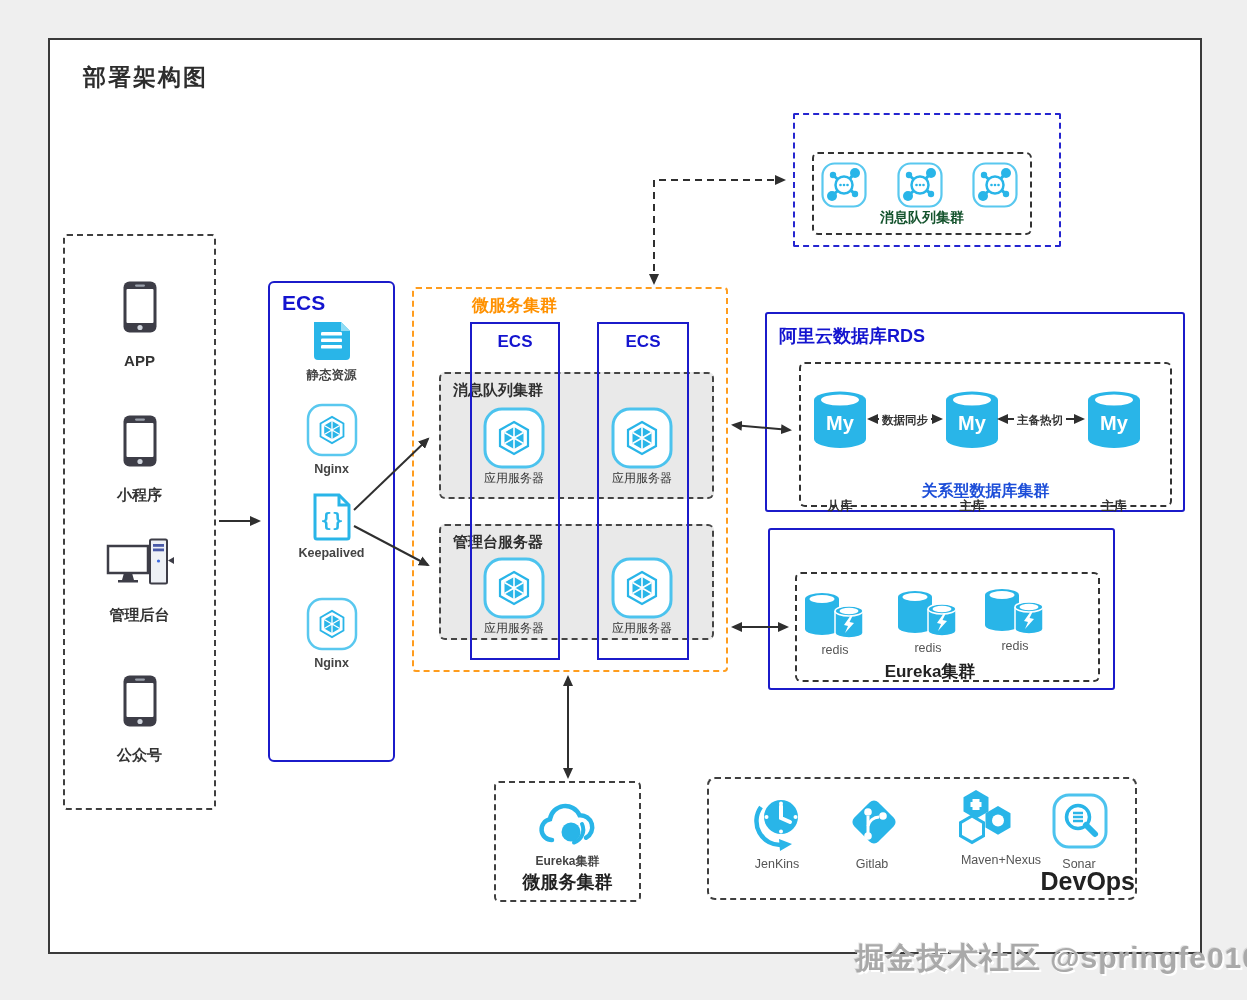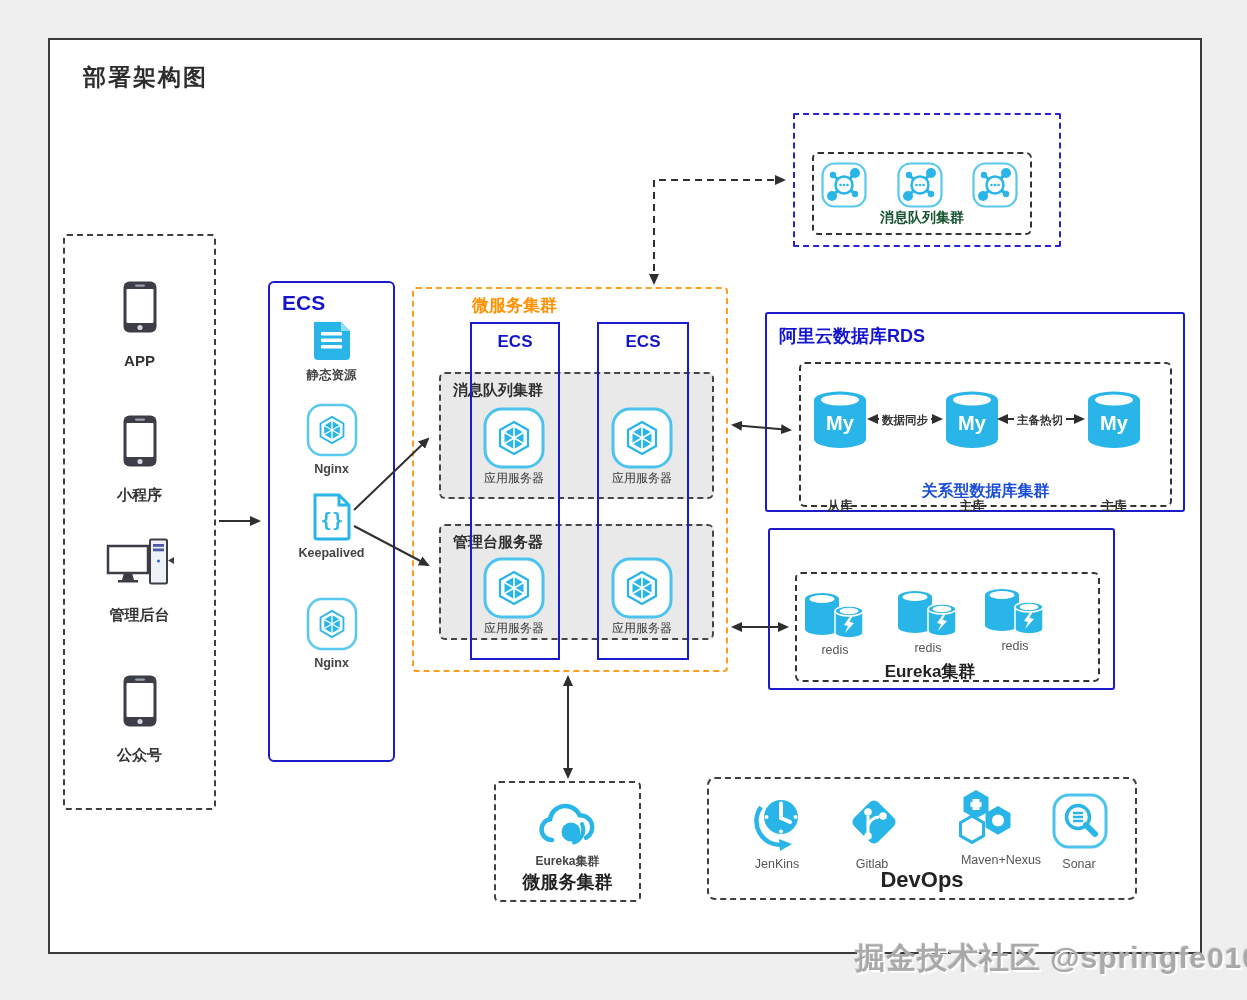--- a/index.html
+++ b/index.html
@@ -64,21 +64,21 @@
   
   .eureka { left:494px; top:781px; width:147px; height:121px; border-radius:5px; }
   .eureka-icon { position:absolute; left:37px; top:12px; }
   .eureka-sub { position:absolute; left:0; top:70px; width:100%; text-align:center; font-size:12px; color:#444; font-weight:600; }
   .eureka-title { position:absolute; left:0; top:87px; width:100%; text-align:center; font-size:18px; font-weight:800; color:#222; }
 
   
   .devops { left:707px; top:777px; width:430px; height:123px; border-radius:8px; border-width:2.5px; }
   .tool-icon { position:absolute; }
   .tool-label { position:absolute; top:78px; text-align:center; font-size:12.5px; color:#555; }
-  .devops-title { position:absolute; left:0; top:88px; width:100%; text-align:center; font-size:22px; font-weight:800; color:#222; }
+  .devops-title { position:absolute; left:0; top:88px; width:100%; text-align:right; font-size:25px; font-weight:800; color:#222; }
 
   .overlay { position:absolute; left:0; top:0; z-index:5; pointer-events:none; }
 
   .watermark { position:absolute; left:855px; top:938px; width:385px; z-index:50; font-size:30px; font-weight:700; color:#a9a9a9; white-space:nowrap; text-shadow:2px 2px 0 #ffffff, -1px -1px 0 rgba(0,0,0,0.10); letter-spacing:1px; }
 </style>
 </head>
 <body>
 
 <svg width="0" height="0" style="position:absolute">
   <defs>

